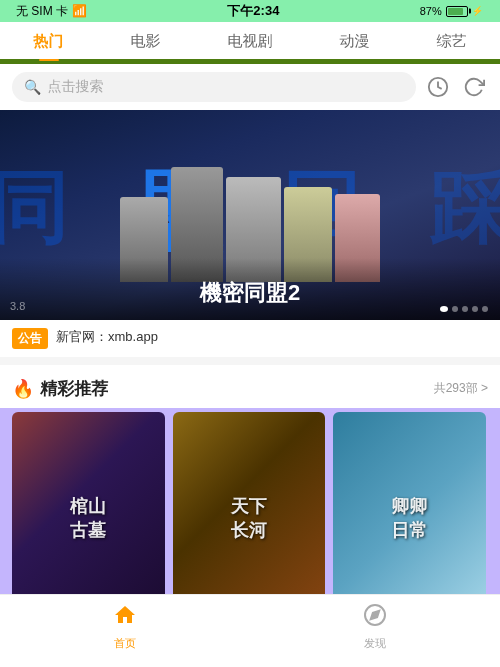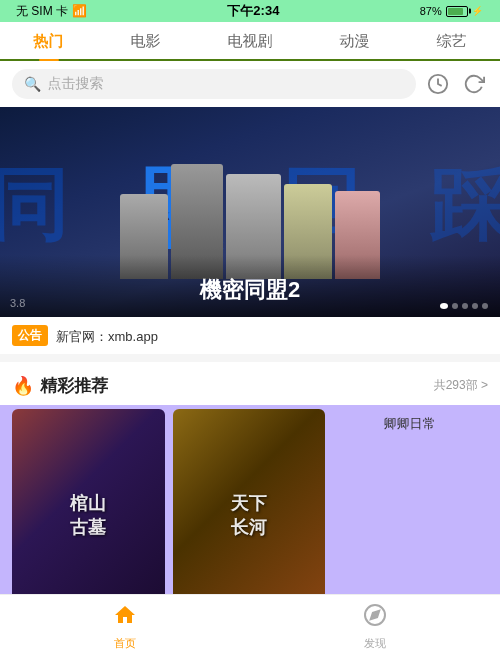--- a/index.html
+++ b/index.html
@@ -40,21 +40,21 @@
     }
     .bolt { font-size: 9px; margin-left: 1px; }
 
     
     .nav-tabs {
       background: #fff;
       display: flex;
       align-items: center;
       justify-content: space-around;
       padding: 8px 0 6px;
-      border-bottom: 2px solid #4d7c0f;
+      border-bottom: 5px solid #4d7c0f;
     }
     .nav-tab {
       font-size: 15px;
       color: #666;
       cursor: pointer;
       padding: 2px 8px;
       position: relative;
     }
     .nav-tab.active {
       color: #f90;
@@ -135,21 +135,21 @@
       border-radius: 50%;
       background: rgba(255,255,255,0.4);
     }
     .dot.active { background: #fff; width: 8px; }
 
     
     .notice-bar {
       background: #fff;
       padding: 8px 12px;
       display: flex;
-      align-items: flex-end;
+      align-items: flex-start;
       gap: 8px;
       font-size: 13px;
     }
     .notice-badge {
       background: #f90;
       color: #fff;
       padding: 2px 6px;
       border-radius: 3px;
       font-size: 12px;
       font-weight: 600;
@@ -434,20 +434,26 @@
       <div class="movie-poster">
         <div class="movie-poster-inner poster-bg-2">
           <div class="poster-text">天下<br>长河</div>
           <div class="poster-badge poster-badge-green">更新至09集</div>
         </div>
       </div>
       <div class="movie-title">天下长河</div>
     </div>
 
     <div class="movie-card">
+      <div class="movie-poster">
+        <div class="movie-poster-inner poster-bg-3">
+          <div class="poster-text">卿卿<br>日常</div>
+          <div class="poster-badge poster-badge-green">更新至12集</div>
+        </div>
+      </div>
       <div class="movie-title">卿卿日常</div>
     </div>
   </div>
 </div>
 
 <div class="bottom-tabs">
   <div class="bottom-tab active">
     <div class="bottom-tab-icon">
       <svg width="24" height="24" viewBox="0 0 24 24" fill="#f90">
         <path d="M10 20v-6h4v6h5v-8h3L12 3 2 12h3v8z"></path>

